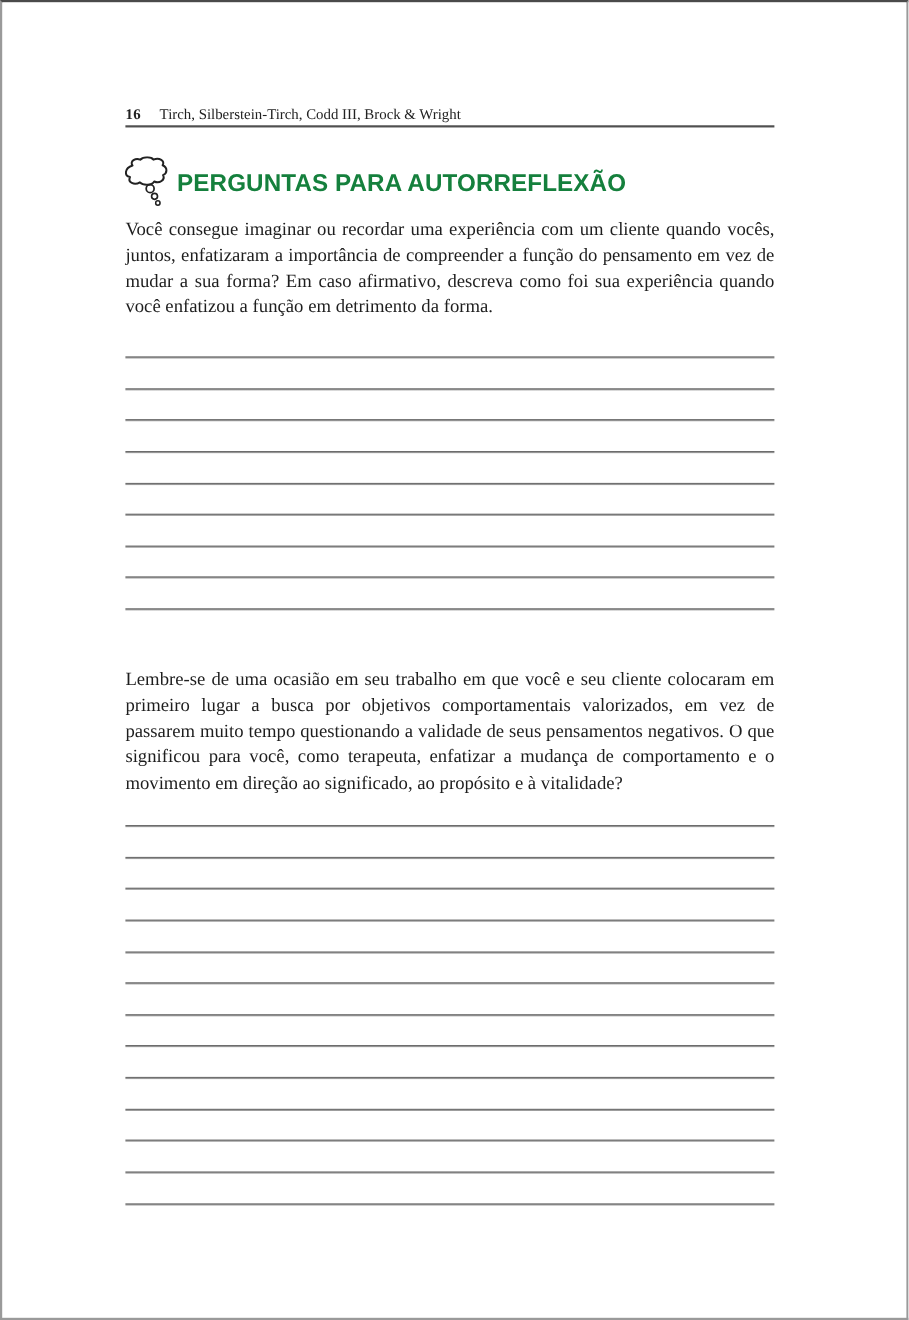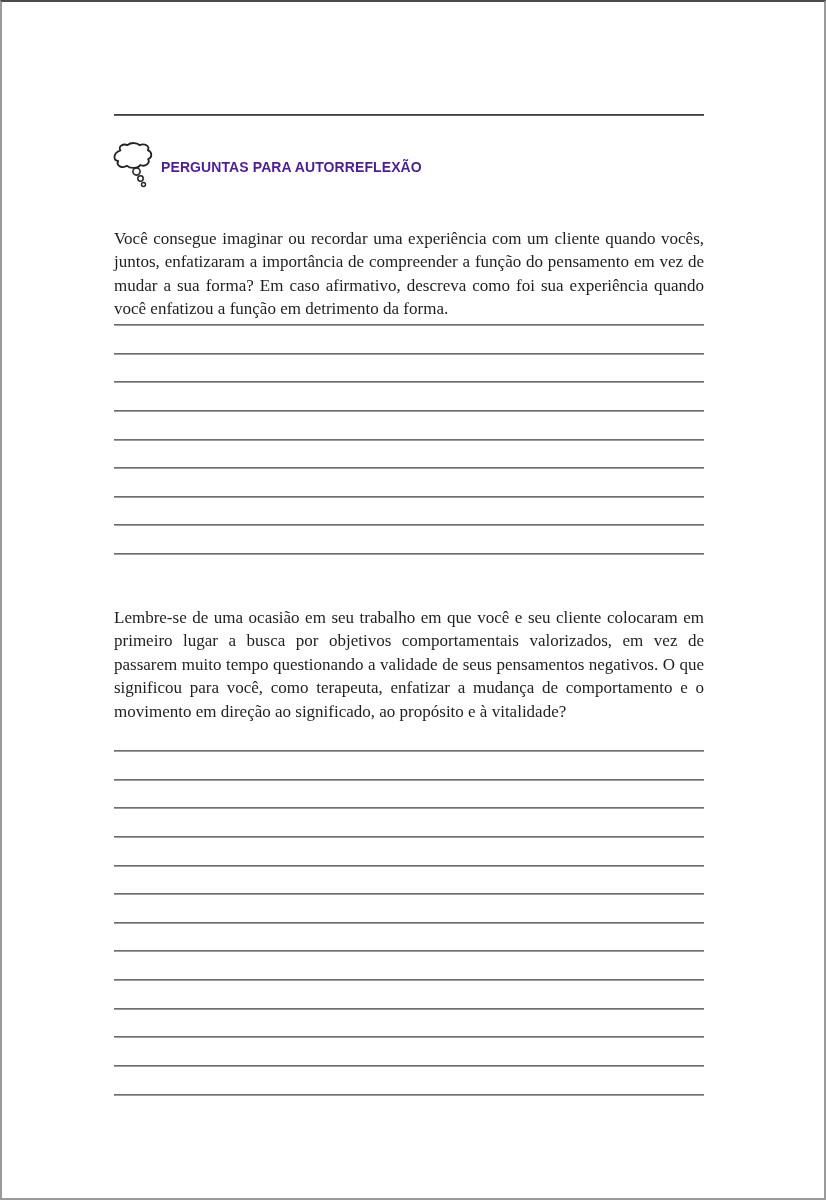--- a/index.html
+++ b/index.html
@@ -55,39 +55,39 @@
     align-items: center;
   }
   .bubble-icon {
     width: 44px;
     height: 48px;
     flex: 0 0 auto;
   }
   .section-title {
     font-family: "Liberation Sans", sans-serif;
     font-weight: bold;
-    font-size: 14px;
+    font-size: 22px;
     letter-spacing: 0.1px;
-    color: #4c1d95;
+    color: #15803d;
     margin-left: 7px;
     margin-top: 2px;
     white-space: nowrap;
   }
 
   
   .prompt-text {
     position: absolute;
     left: 112px;
     width: 590px;
     font-size: 17px;
     line-height: 23.4px;
     text-align: justify;
     color: #1e1e1e;
   }
-  .prompt-1 { top: 208px; }
+  .prompt-1 { top: 178px; }
   .prompt-2 { top: 587px; }
 
   
   .answer-lines {
     position: absolute;
     left: 112px;
     width: 590px;
     display: flex;
     flex-direction: column;
   }
@@ -98,20 +98,23 @@
     margin-bottom: 26.64px;
     background: linear-gradient(#585858, #b2b2b2);
   }
   .answer-line:last-child { margin-bottom: 0; }
 </style>
 </head>
 <body>
 
 <div class="page">
 
+  <div class="running-head">
+    <span class="page-number">16</span><span>Tirch, Silberstein-Tirch, Codd III, Brock &amp; Wright</span>
+  </div>
   <div class="head-rule"></div>
 
   <div class="section-heading">
     <svg class="bubble-icon" viewBox="0 0 44 48" xmlns="http://www.w3.org/2000/svg">
       <path d="M10.5,8.5 C7.5,4.5 13.5,1.2 17.5,3.2 C20.5,0.2 27.5,0.4 29.5,3.2 C34.5,0.8 40.5,4.2 37.8,8.2 C42.5,10.2 42.3,15.5 38.2,17.2 C40.5,21.5 35.0,25.2 30.2,23.0 C28.0,26.8 20.0,26.8 17.2,23.8 C12.0,26.8 5.8,23.8 8.2,19.0 C2.8,18.2 3.0,10.8 10.5,8.5 Z" fill="none" stroke="#222222" stroke-width="1.8" stroke-linejoin="round"></path>
       <circle cx="26.5" cy="29.5" r="3.6" fill="none" stroke="#222222" stroke-width="1.6"></circle>
       <circle cx="30.5" cy="36.5" r="2.7" fill="none" stroke="#222222" stroke-width="1.5"></circle>
       <circle cx="33.5" cy="42.5" r="2.0" fill="none" stroke="#222222" stroke-width="1.4"></circle>
     </svg>
     <div class="section-title">PERGUNTAS PARA AUTORREFLEXÃO</div>

